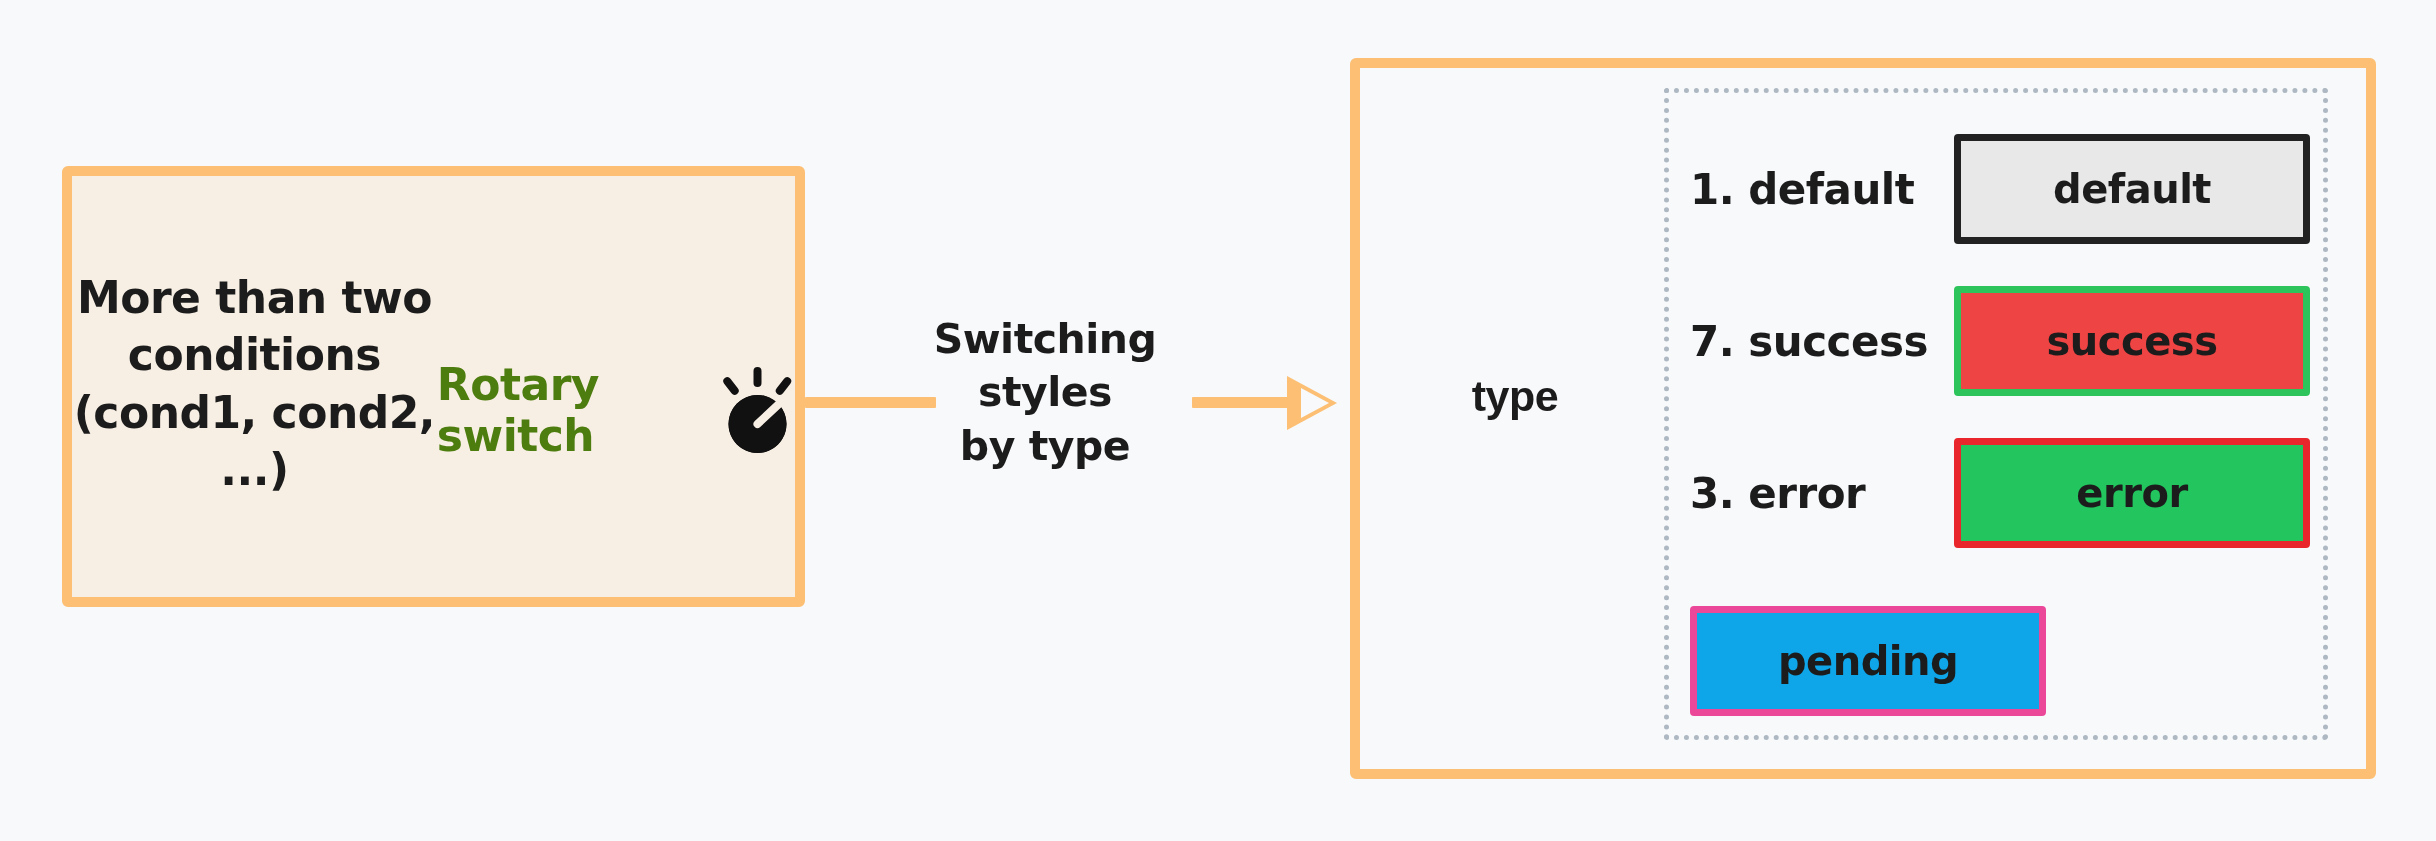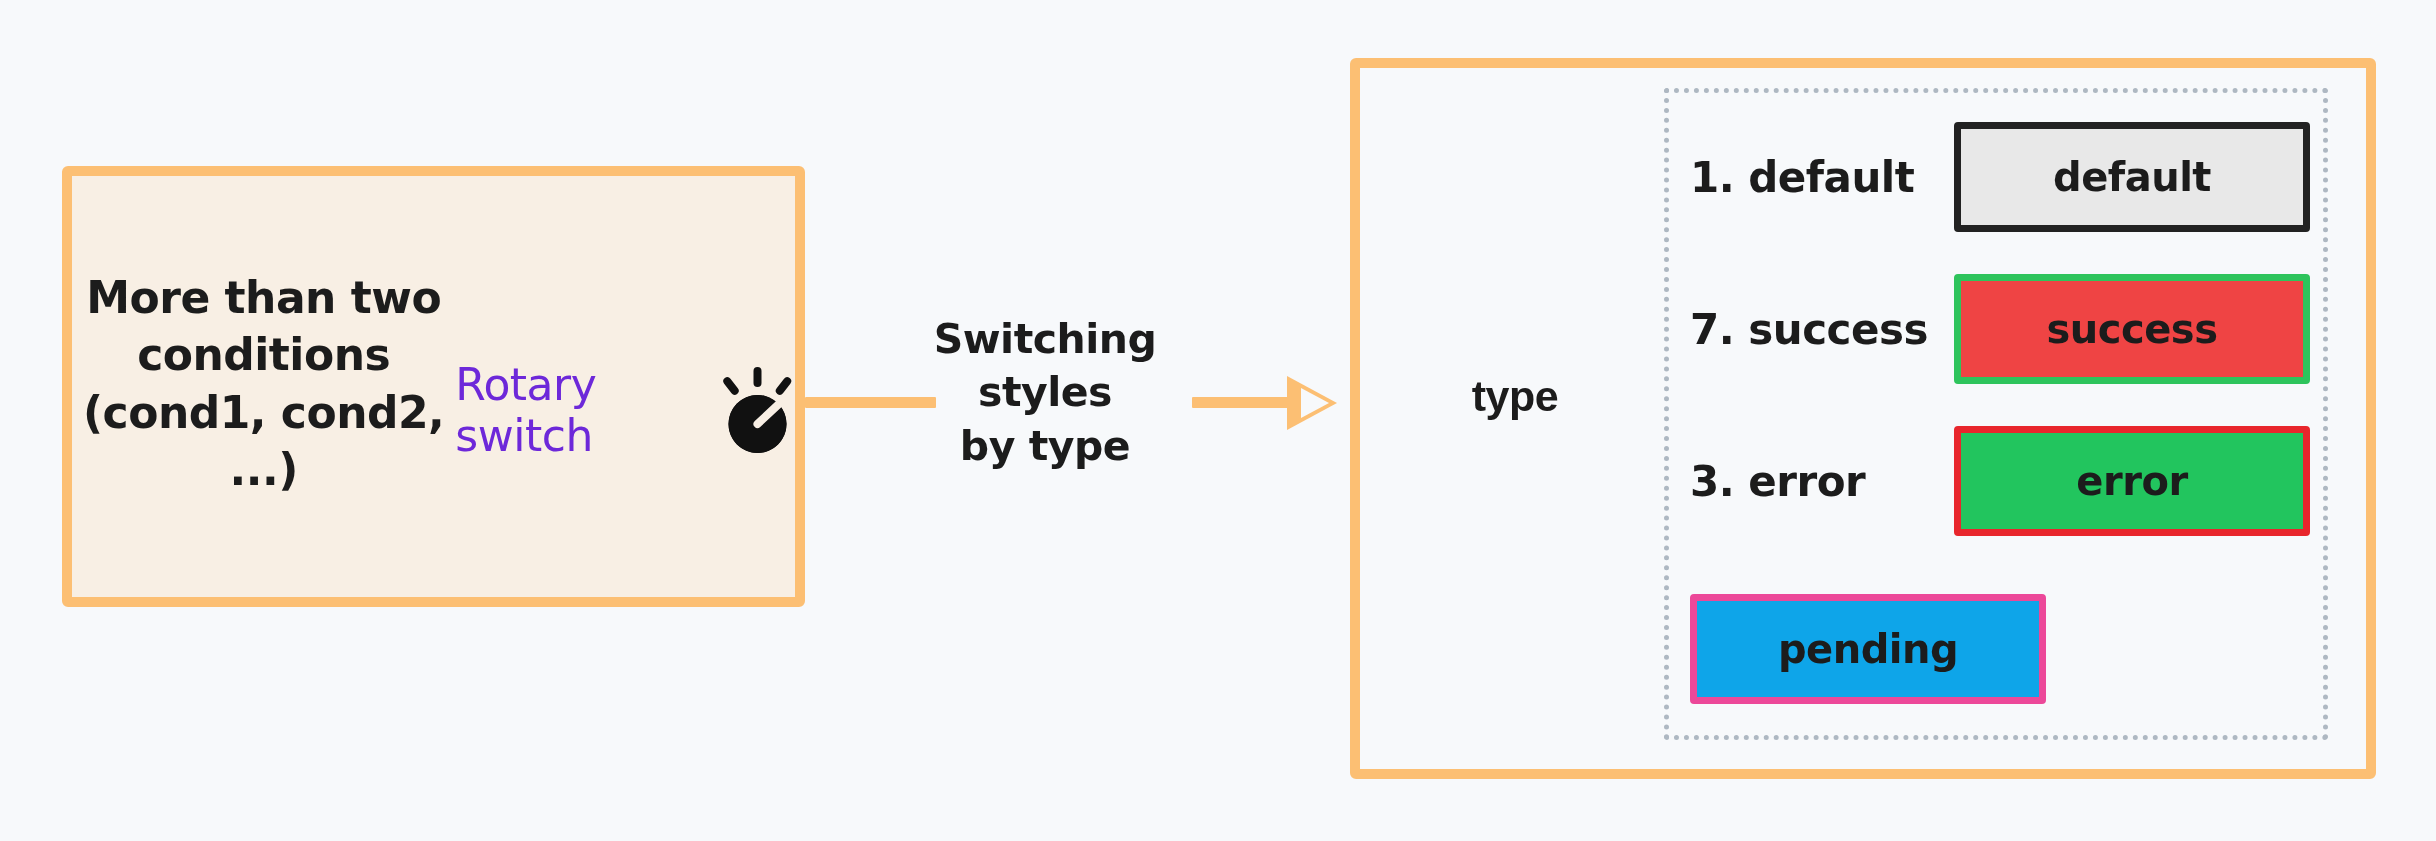--- a/index.html
+++ b/index.html
@@ -49,23 +49,23 @@
   }
   .lb-sub-row {
     display: flex;
     align-items: center;
     justify-content: center;
     gap: 26px;
     margin-top: 46px;
   }
   .lb-sub {
     font-family: "DejaVu Sans", sans-serif;
-    font-weight: normal;
+    font-weight: bold;
     font-size: 44px;
-    color: #6d28d9;
+    color: #4d7c0f;
     letter-spacing: -0.5px;
   }
   .rotary-icon {
     width: 76px;
     height: 86px;
     display: block;
     flex: none;
   }
 
   
@@ -134,21 +134,21 @@
     width: 664px;
     height: 652px;
     box-sizing: border-box;
     border: 5px dotted #aeb8c2;
     border-radius: 3px;
   }
 
   .rows {
     position: absolute;
     left: 1690px;
-    top: 112px;
+    top: 124px;
     width: 620px;
     height: 610px;
     display: flex;
     flex-direction: column;
     justify-content: flex-start;
     gap: 22px;
   }
   .row {
     display: flex;
     align-items: center;

